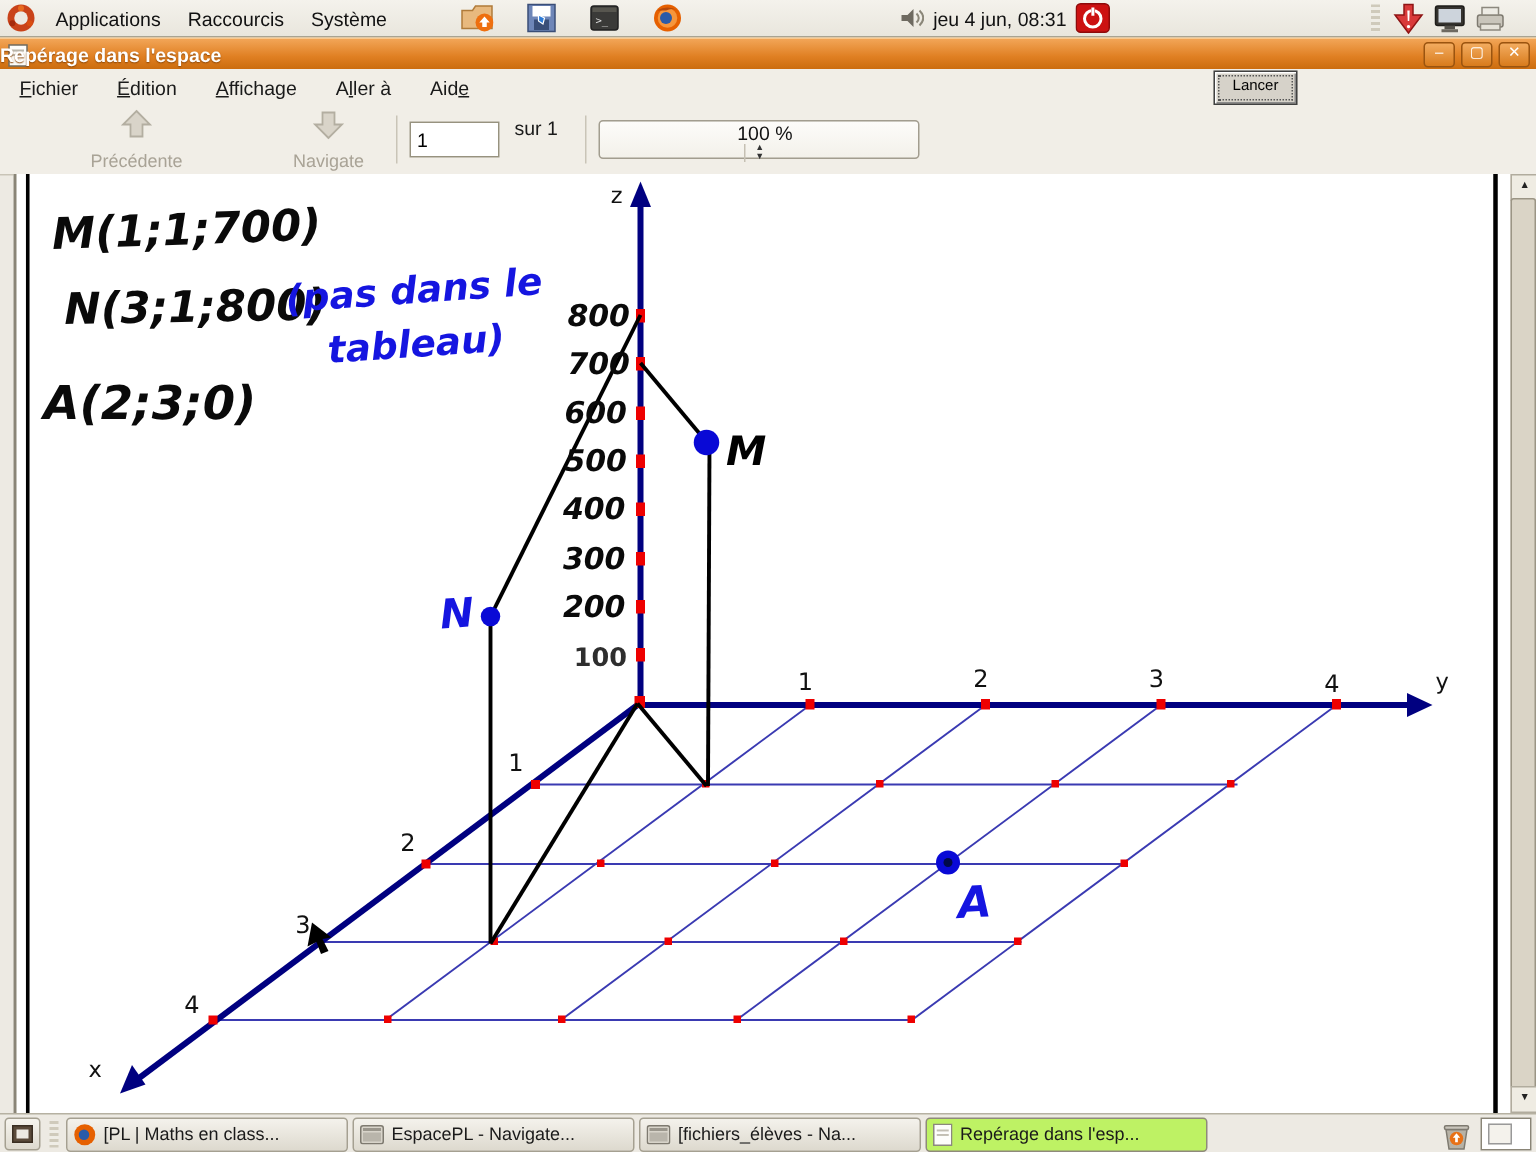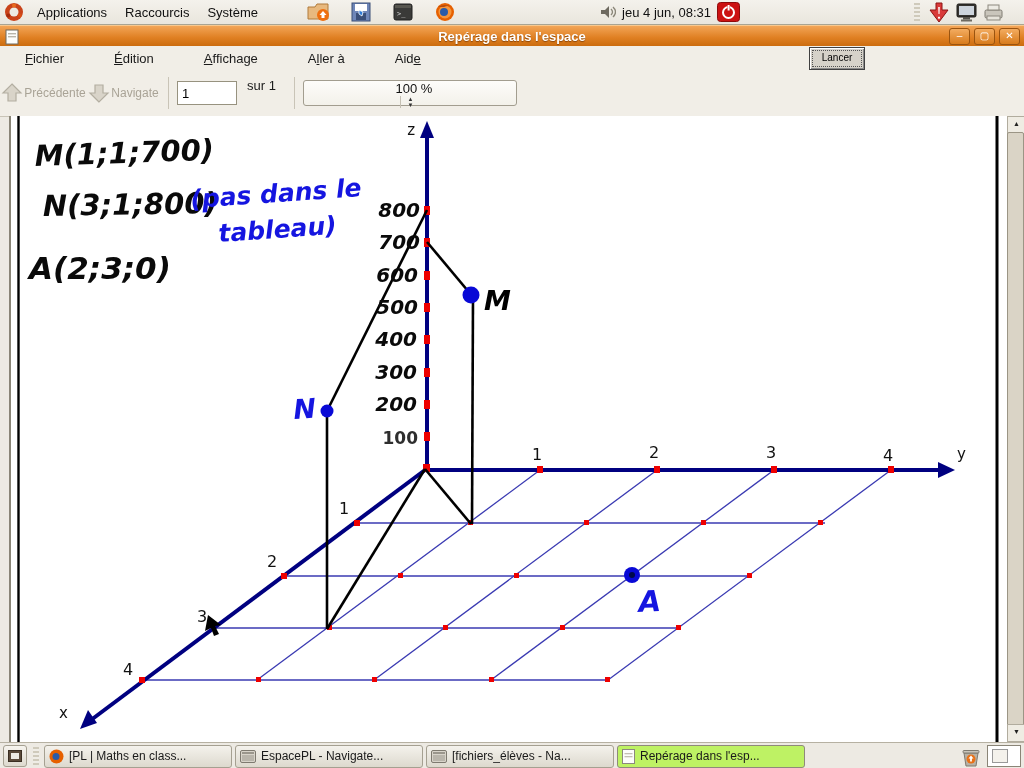--- a/index.html
+++ b/index.html
@@ -10,40 +10,40 @@
     background:linear-gradient(#F4F2EC,#E9E6DD);border-bottom:1px solid #A9A492;
     display:flex;align-items:center;font-size:13px;color:#111;}
   .panel-menu{padding:3px 9px;cursor:default;}
   .launcher{margin-left:22px;display:flex;align-items:center;}
   #panel-right{margin-left:auto;display:flex;align-items:center;gap:6px;padding-right:20px;}
   .handle{width:6px;height:18px;background:repeating-linear-gradient(#CFCabb 0 2px,#EFEDE6 2px 4px);margin:0 2px;}
   
   #titlebar{position:absolute;left:0;top:25px;width:1024px;height:21px;
     background:linear-gradient(#F2A557,#E08023 55%,#C96A0C);
     border-top:1px solid #F8C98F;display:flex;align-items:center;}
-  #title-text{position:absolute;left:0;right:0;text-align:center;color:#FFF;
+  #title-text{position:absolute;left:0;right:0;text-align:left;color:#FFF;
     font-weight:bold;font-size:13px;text-shadow:0 1px 1px #8a4507;}
   .win-btn{position:relative;width:19px;height:15px;margin-left:4px;border:1px solid #9A5410;
     border-radius:3px;background:linear-gradient(#F3AC60,#D87B1C);color:#FFF;
     font-size:10px;line-height:13px;text-align:center;z-index:2;}
   #win-controls{position:absolute;right:4px;top:2px;display:flex;}
   #menubar{position:absolute;left:0;top:46px;width:1024px;height:24px;background:#F1EEE7;
     display:flex;align-items:center;font-size:13px;color:#1a1a1a;border-bottom:1px solid #DBD7CB;}
-  .menu-item{padding:4px 25px;}
+  .menu-item{padding:4px 13px;}
   #lancer-btn{position:absolute;left:809px;top:47px;width:54px;height:21px;
     background:#D6D2C9;border:1px solid #404040;
     box-shadow:inset 1px 1px 0 #FFFFFF, inset -1px -1px 0 #8a8a8a;
     font-size:10px;color:#000;text-align:center;line-height:19px;}
   #lancer-btn::before{content:"";position:absolute;left:2px;top:2px;right:2px;bottom:2px;
     border:1px dotted #555;}
   
   #toolbar{position:absolute;left:0;top:70px;width:1024px;height:46px;background:#F1EEE7;
     border-bottom:1px solid #C9C4B7;display:flex;align-items:center;}
-  .nav-btn{width:86px;height:42px;display:flex;flex-direction:row;align-items:center;
-    justify-content:center;color:#A9A396;font-size:12px;}
+  .nav-btn{width:86px;height:42px;display:flex;flex-direction:column;align-items:center;
+    justify-content:space-between;color:#A9A396;font-size:12px;padding-left:48px;}
   .tb-sep{width:1px;height:32px;background:#C9C4B7;margin:0 8px;}
   #page-entry{width:50px;height:20px;border:1px solid #97927F;background:#FFF;
     font-size:13px;padding:1px 4px;font-family:"Liberation Sans",sans-serif;}
   #sur-label{font-size:13px;color:#1a1a1a;margin:0 10px 16px 10px;}
   #zoom-combo{width:212px;height:24px;border:1px solid #A29D8F;border-radius:3px;
     background:linear-gradient(#FDFCFA,#F3F1EA);display:flex;align-items:center;font-size:13px;color:#111;flex-direction:column;}
   #zoom-combo .val{flex:1;padding-left:8px;}
   #zoom-spin{width:18px;height:100%;border-left:1px solid #C5C0B3;display:flex;
     flex-direction:column;align-items:center;justify-content:center;font-size:6px;color:#333;line-height:6px;}
   

